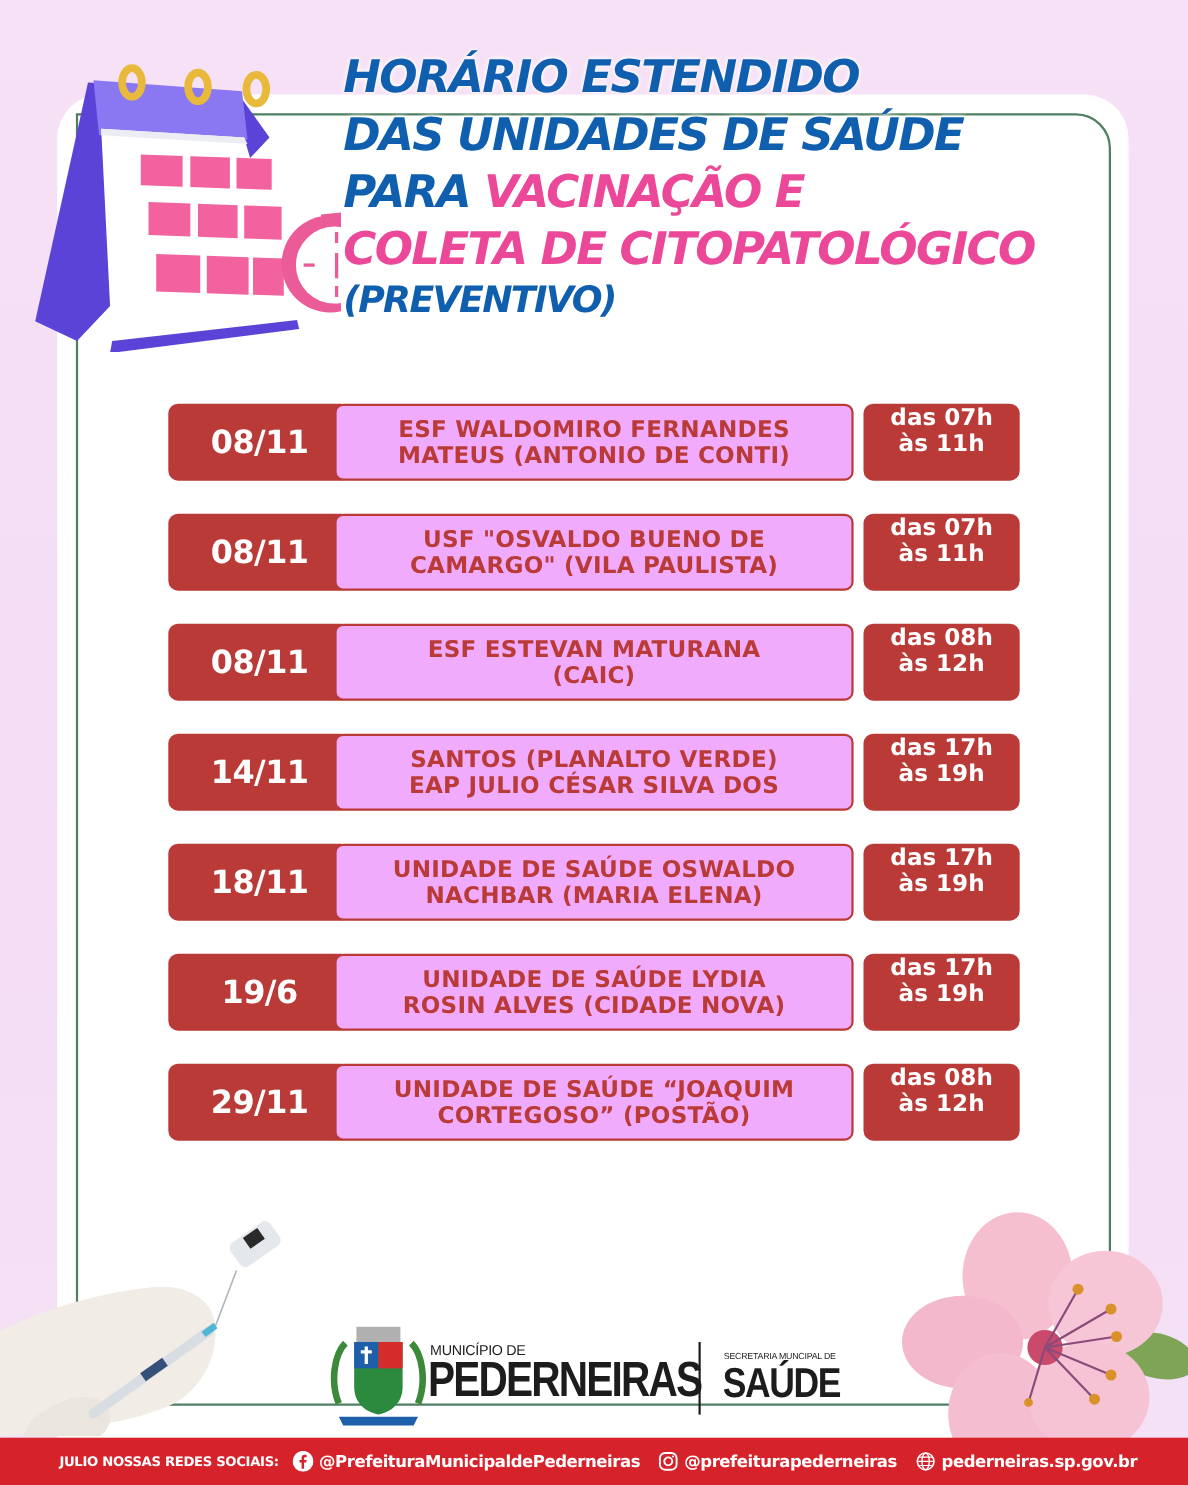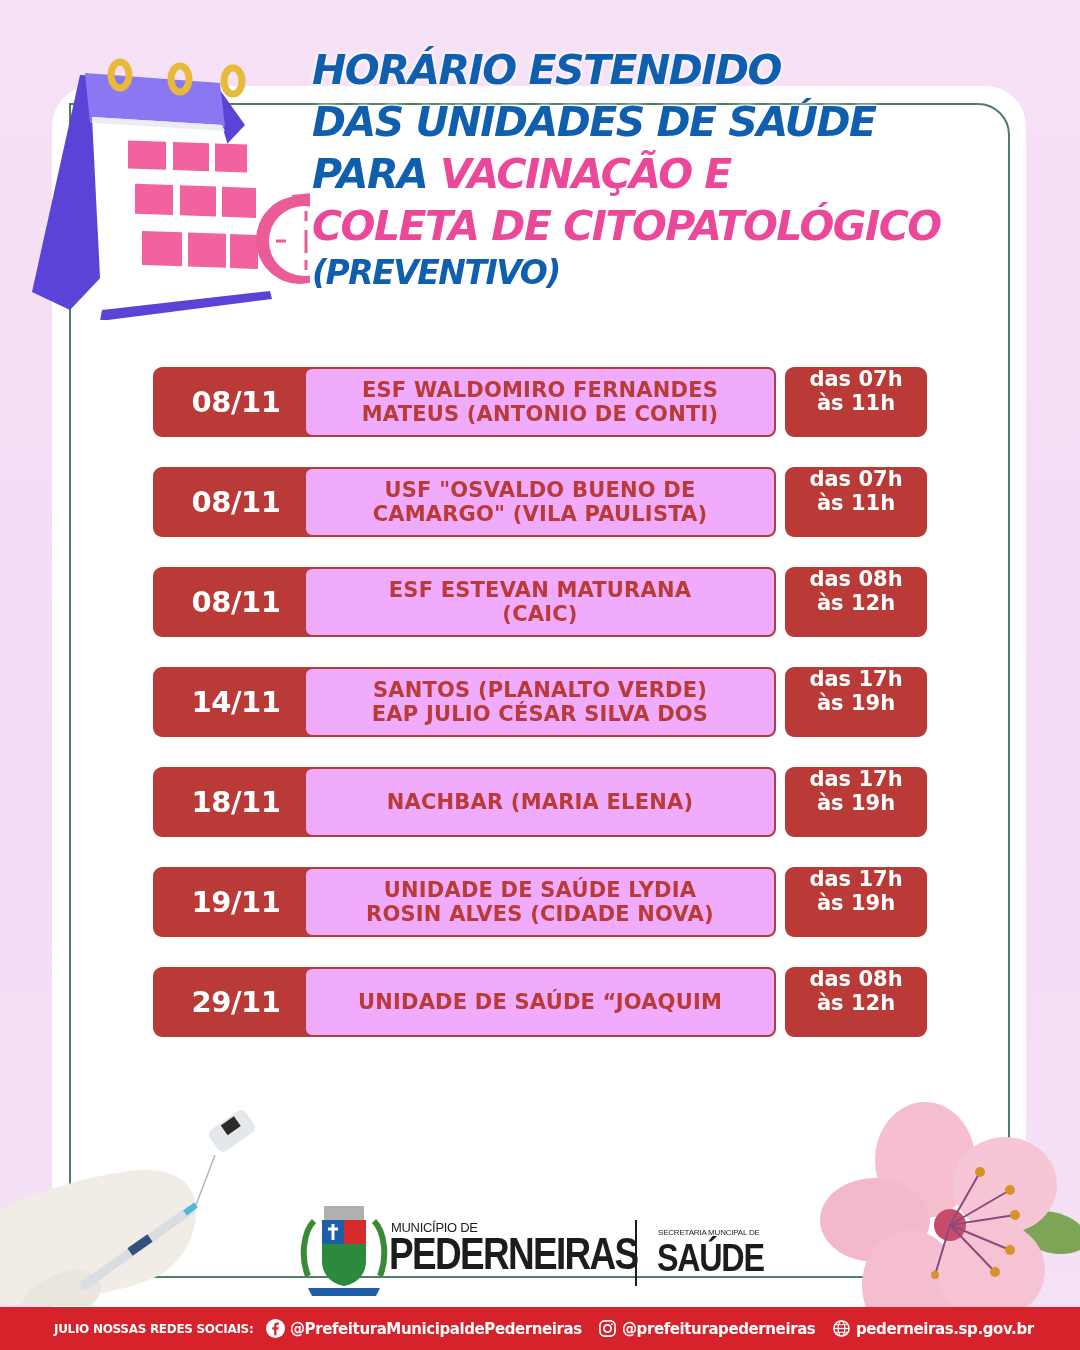--- a/index.html
+++ b/index.html
@@ -185,46 +185,48 @@
       </div>
     <div class="time">
         <span>das 17h</span>
         <span>às 19h</span>
       </div>
   </div>
   <div class="row">
     <div class="date">18/11</div>
     <div class="place">
         <div>
+          <span>UNIDADE DE SAÚDE OSWALDO</span>
           <span>NACHBAR (MARIA ELENA)</span>
         </div>
       </div>
     <div class="time">
         <span>das 17h</span>
         <span>às 19h</span>
       </div>
   </div>
   <div class="row">
-    <div class="date">19/11</div>
+    <div class="date">19/6</div>
     <div class="place">
         <div>
           <span>UNIDADE DE SAÚDE LYDIA</span>
           <span>ROSIN ALVES (CIDADE NOVA)</span>
         </div>
       </div>
     <div class="time">
         <span>das 17h</span>
         <span>às 19h</span>
       </div>
   </div>
   <div class="row">
     <div class="date">29/11</div>
     <div class="place">
         <div>
           <span>UNIDADE DE SAÚDE “JOAQUIM</span>
+          <span>CORTEGOSO” (POSTÃO)</span>
         </div>
       </div>
     <div class="time">
         <span>das 08h</span>
         <span>às 12h</span>
       </div>
   </div>
 </div>
 
 <svg class="syringe" viewBox="0 0 270 206">

